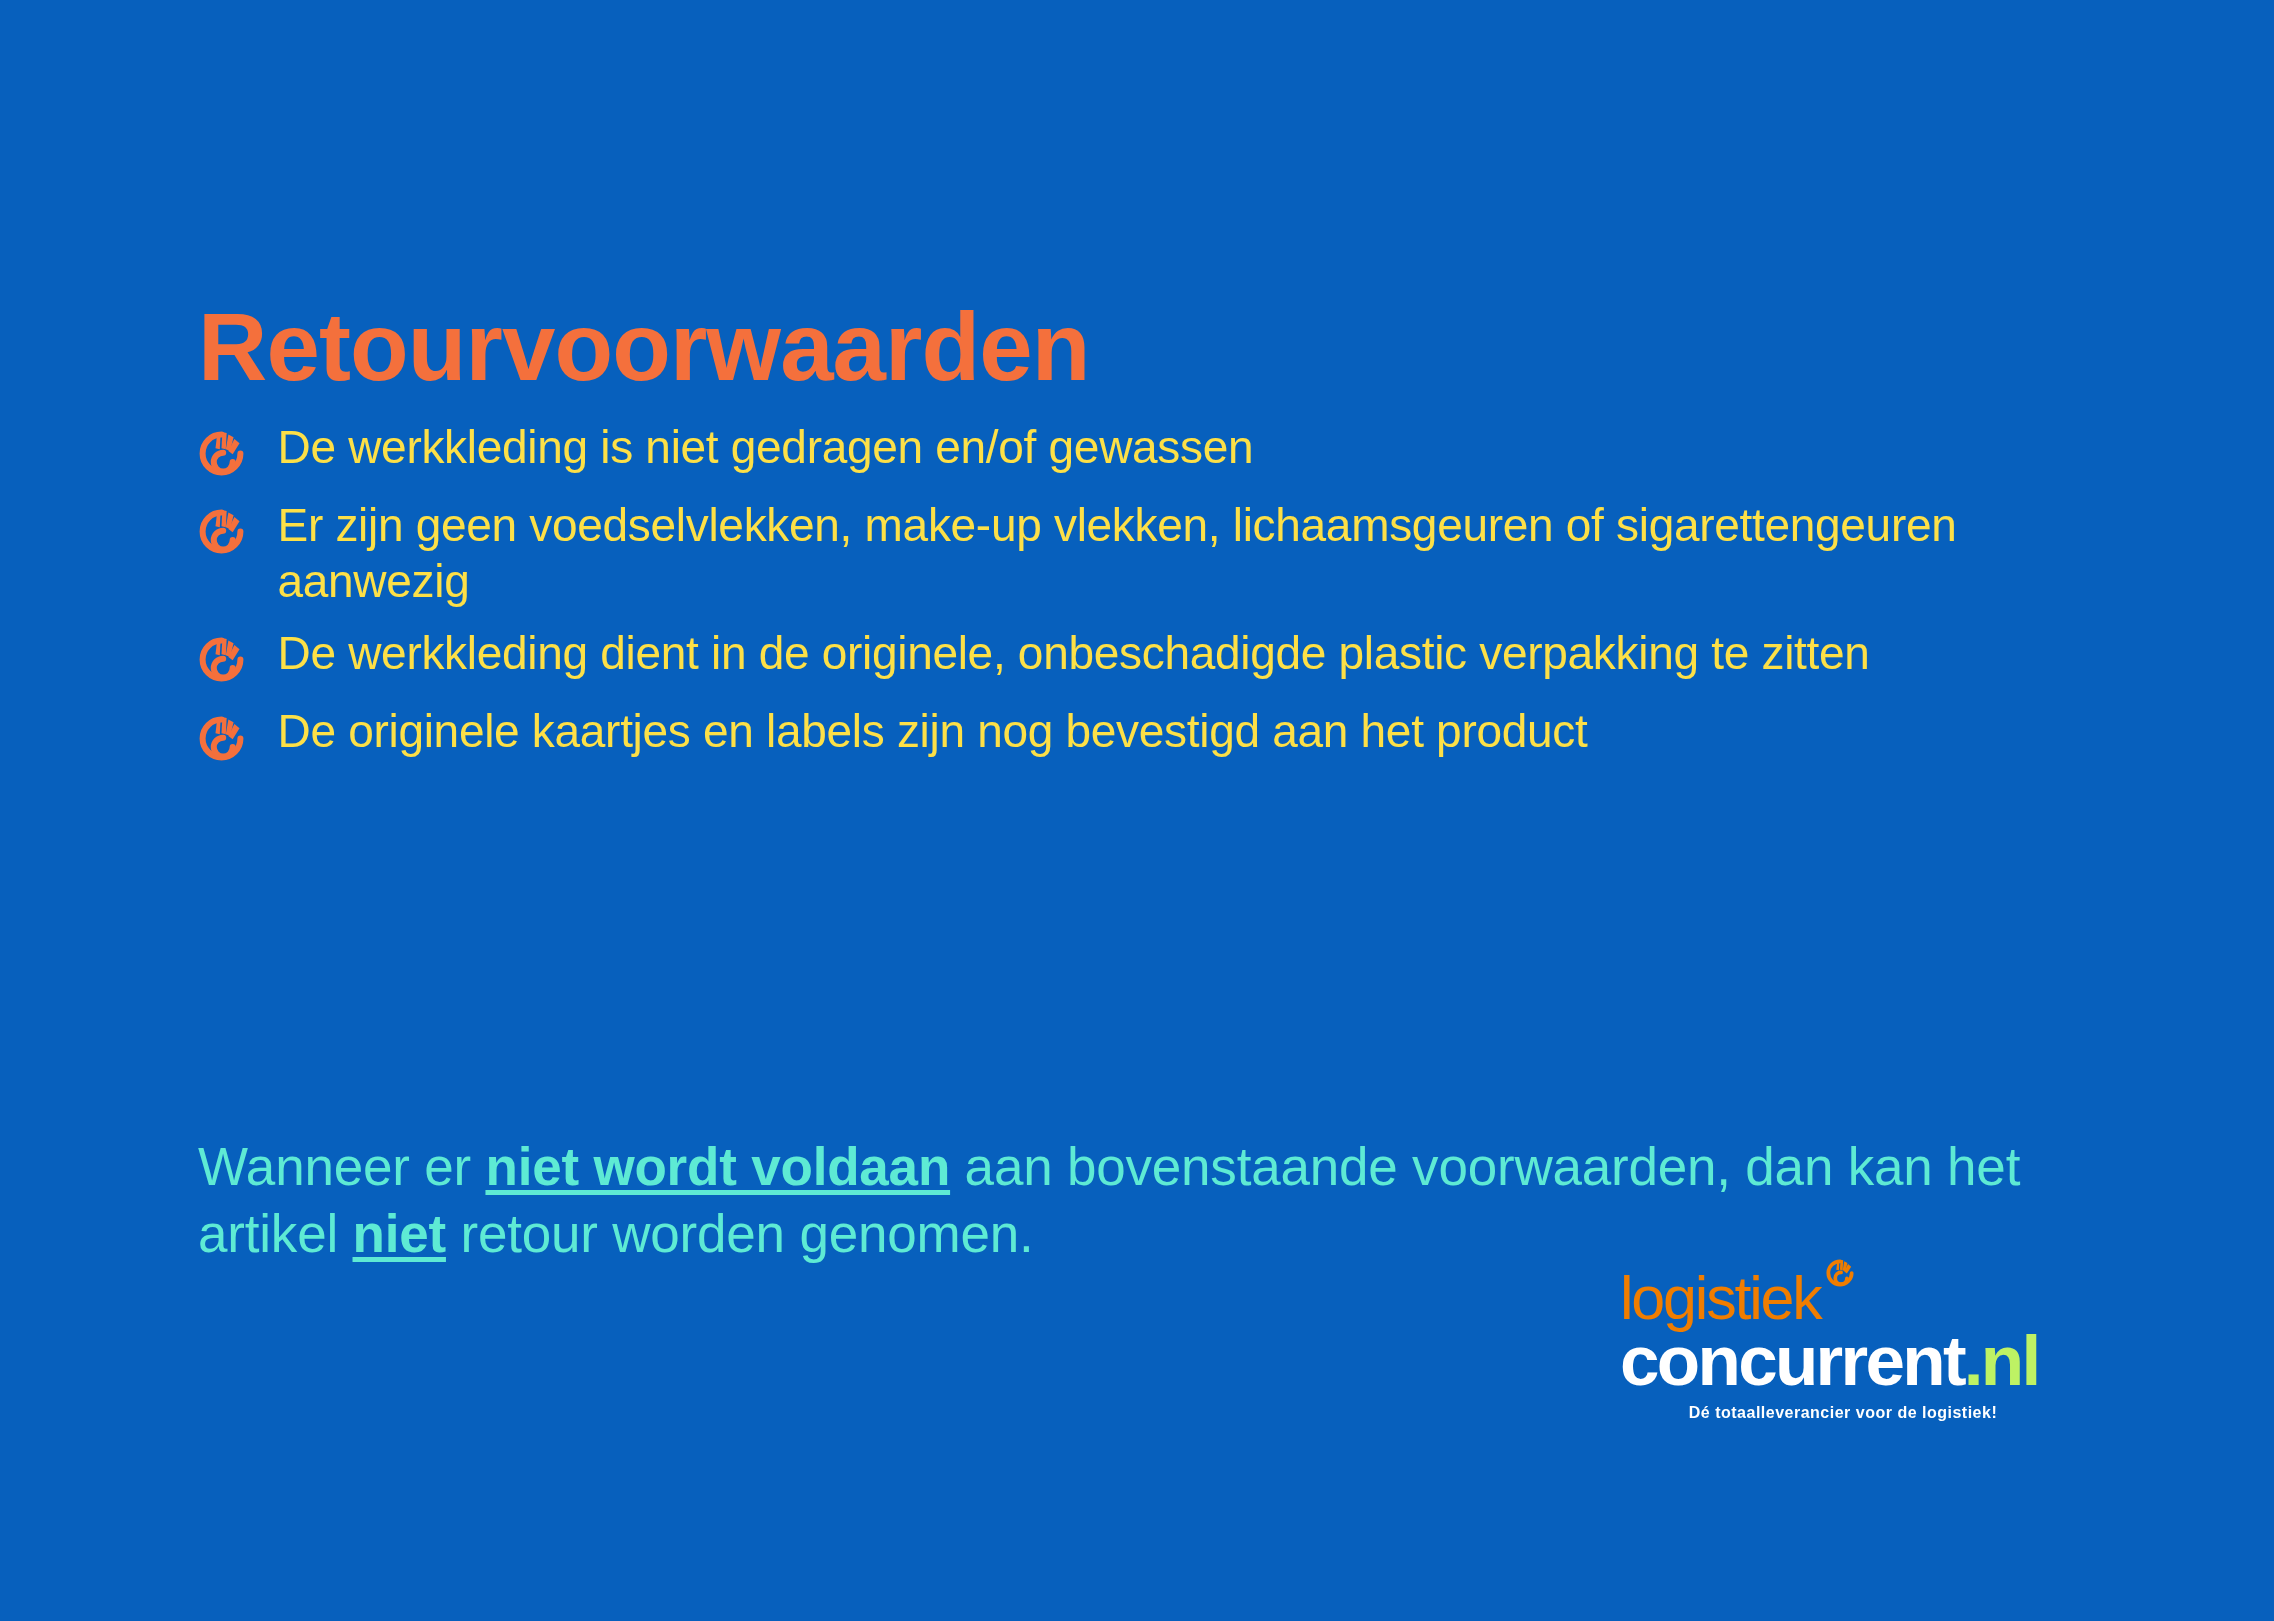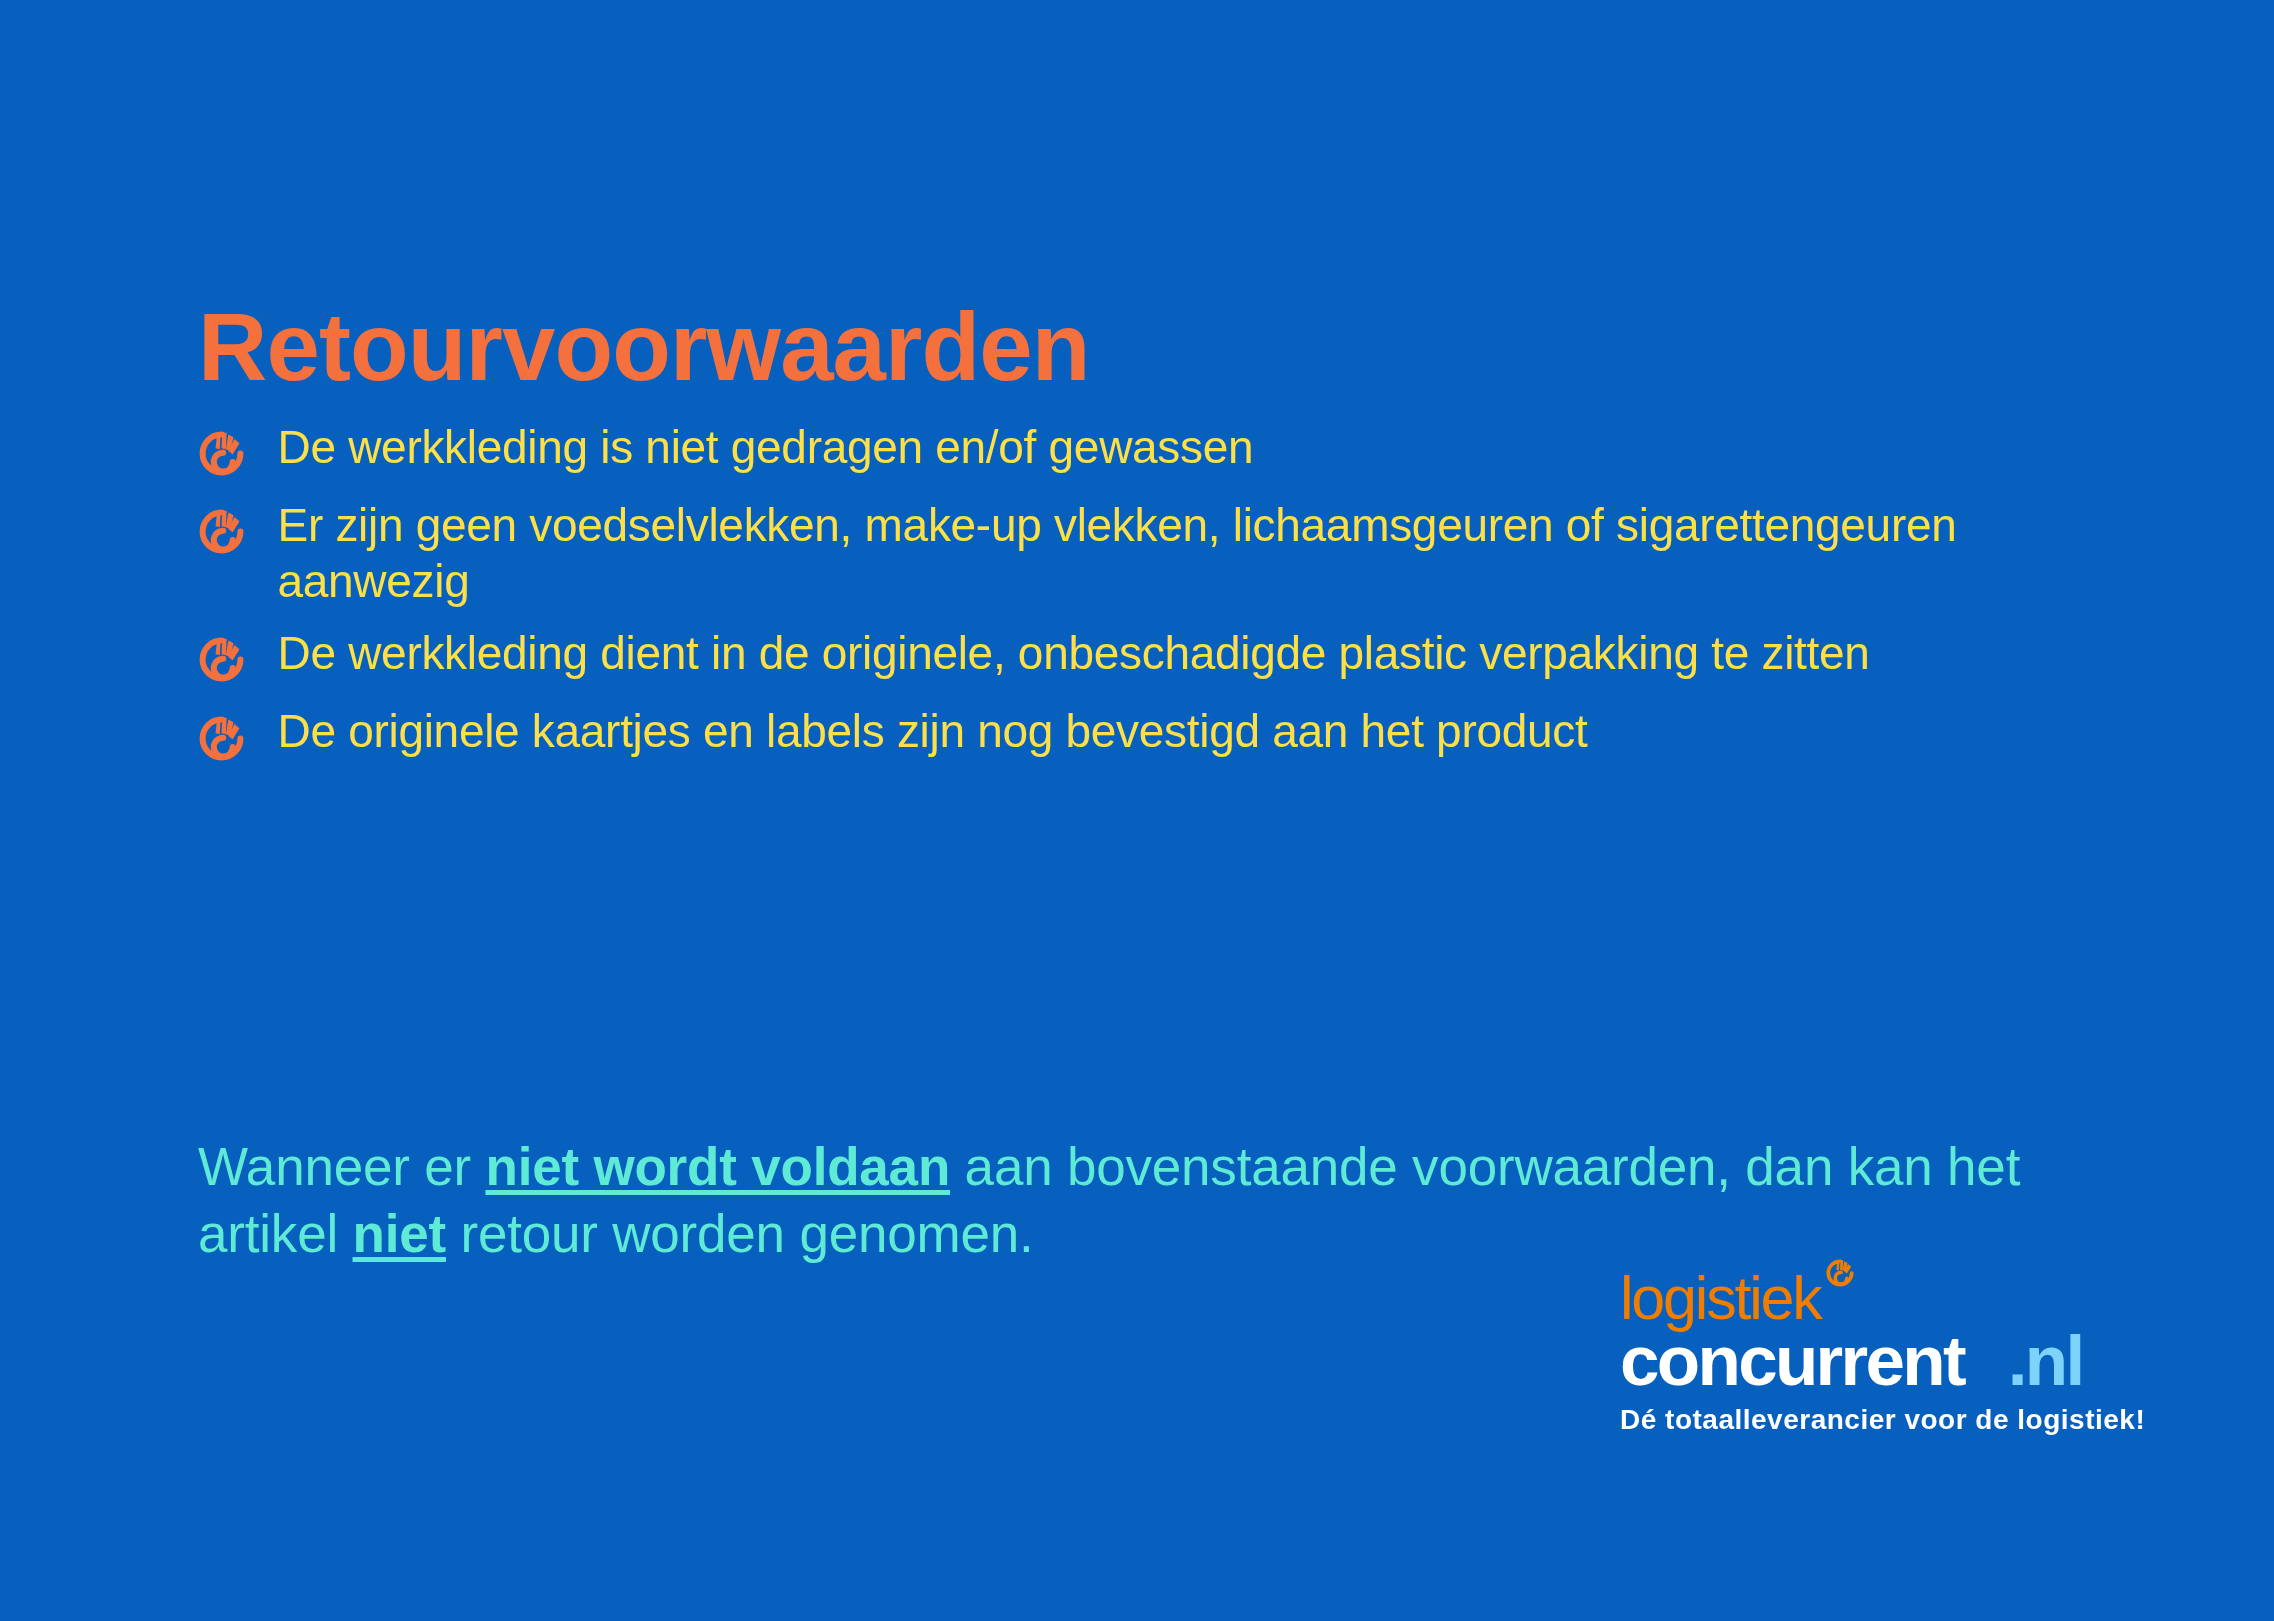--- a/index.html
+++ b/index.html
@@ -116,29 +116,30 @@
   .logo-reg svg { display:block; width:34px; height:34px; }
 
   .logo-line2 {
     color: #FFFFFF;
     font-size: 71px;
     font-weight: bold;
     line-height: 0.92;
     letter-spacing: -2.7px;
     margin-top: 1.8px;
   }
-  .logo-line2 .tld { color: #7dd3fc; margin-left: 44px; }
+  .logo-line2 .tld { color: #bef264; }
 
   .logo-tagline {
     color: #FFFFFF;
-    font-size: 28px;
+    font-size: 16px;
     font-weight: bold;
     letter-spacing: 0.5px;
     margin-top: 10.7px;
     white-space: nowrap;
+    text-align: center;
   }
 </style>
 </head>
 <body>
 
 <div class="slide">
 
   <h1 class="title">Retourvoorwaarden</h1>
 
   <div class="bullets">

